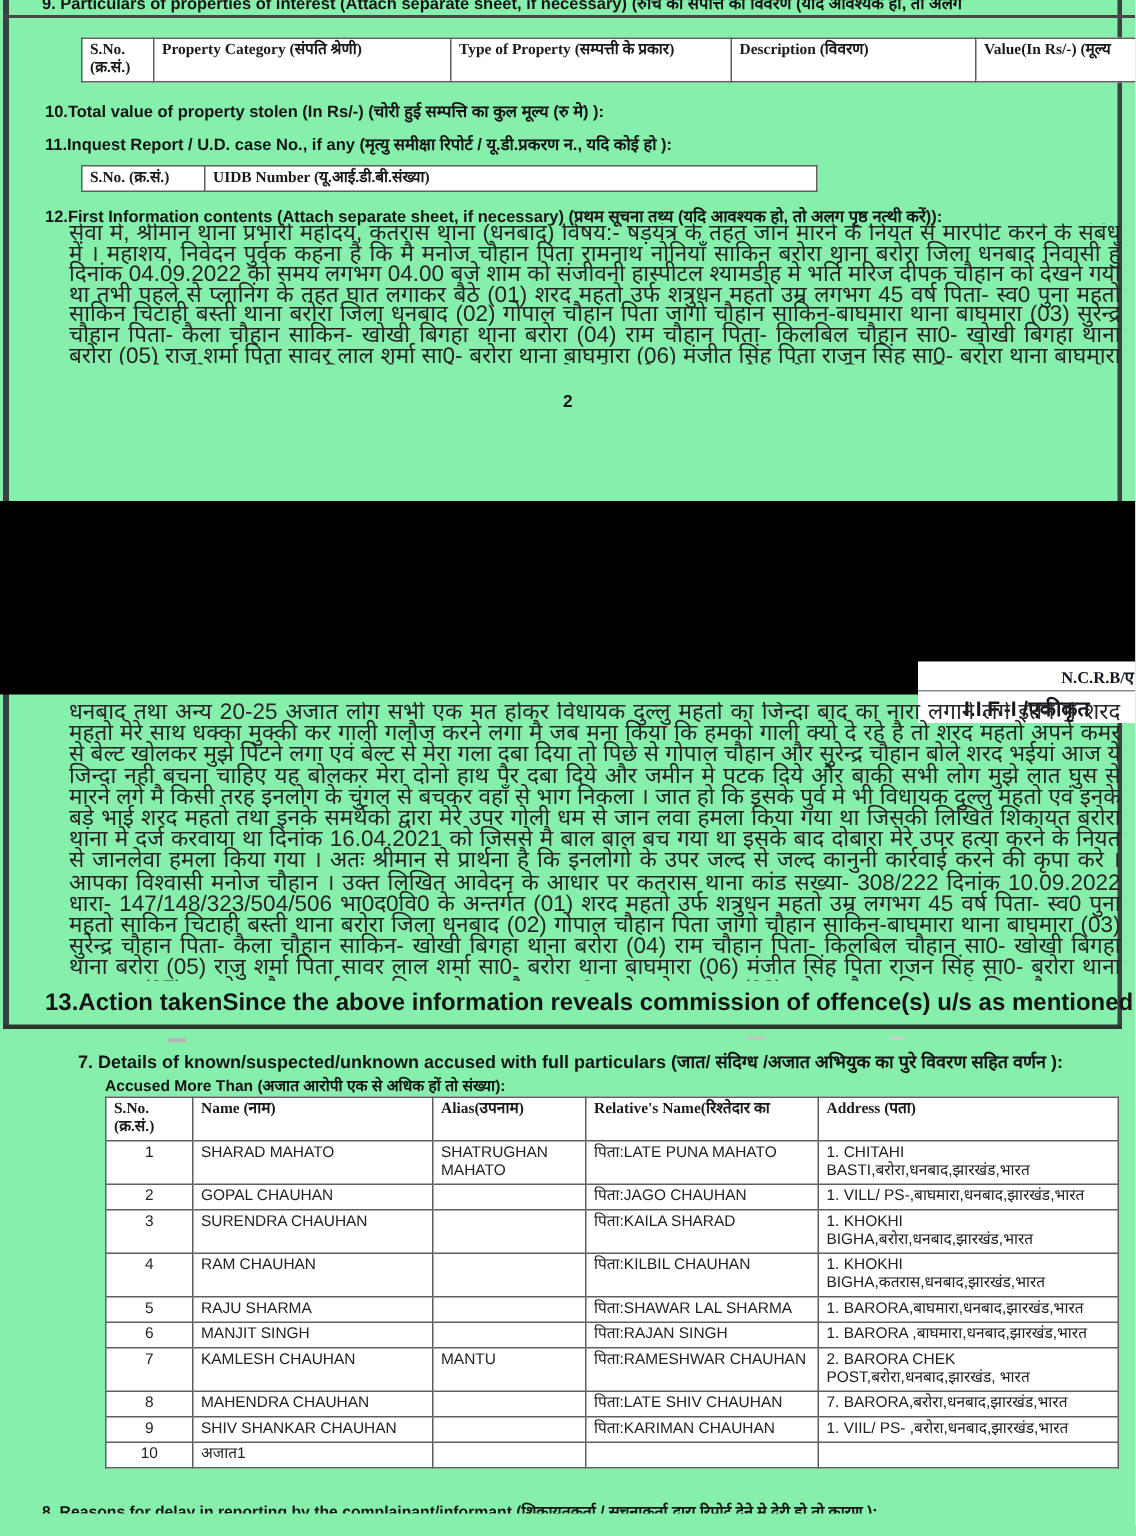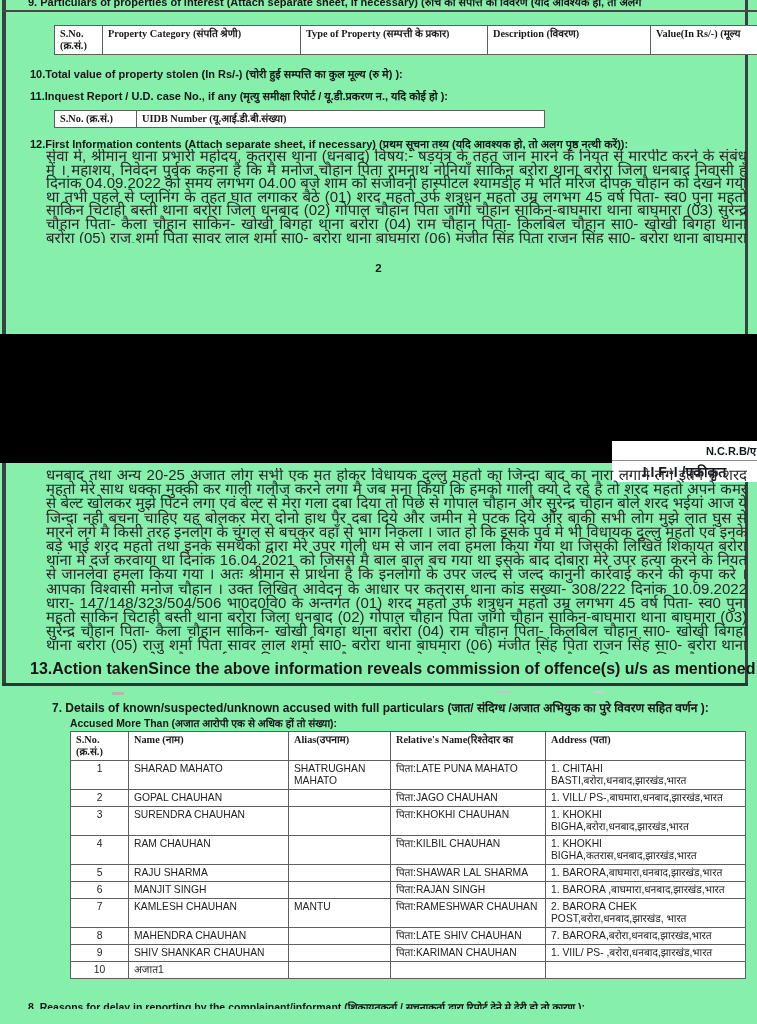--- a/index.html
+++ b/index.html
@@ -35,21 +35,21 @@
     text-align:justify;color:#272727;overflow:hidden;
   }
   .para1{top:149px;height:94px;}
   .para2{top:468px;height:186px;line-height:14.2px;}
   .page-num{left:0;top:262px;width:757px;text-align:center;font-size:11.5px;}
   
   .band-a{left:0;top:334px;width:757px;height:108px;background:#000;}
   .band-b{left:0;top:442px;width:612px;height:21px;background:#000;}
   
   .ncrb-box{left:612px;top:441px;width:145px;height:41px;background:#fff;text-align:right;}
-  .ncrb-box .l1{font-size:11px;font-weight:bold;color:#13181f;padding:2px 1px 2px 0;border-bottom:1.5px solid #8a8a8a;}
+  .ncrb-box .l1{font-size:11px;font-weight:bold;color:#13181f;padding:2px 1px 2px 0;border-bottom:1.5px solid #8a8a8a;font-family:Liberation Serif, serif;}
   .ncrb-box .l2{font-size:14px;font-weight:bold;color:#13181f;padding-top:1px;text-align:center;}
   .item13{top:660px;font-size:16px;}
   .smudge{background:#b5b5b5;border-radius:1px;}
   .s7-title{left:52px;top:699px;font-size:12px;white-space:nowrap;}
   .s7-sub{left:70px;top:716px;font-size:10.4px;white-space:nowrap;}
   .accused-table{left:70px;top:731px;width:675px;}
   .accused-table th,.accused-table td{
     font-size:9.5px;line-height:11.5px;padding:5px 6px;border:1px solid #6b6b6b;
   }
   .accused-table td:first-child{text-align:center;}
@@ -156,21 +156,21 @@
           <td>2</td>
           <td>GOPAL CHAUHAN</td>
           <td></td>
           <td>पिता:JAGO CHAUHAN</td>
           <td>1. VILL/ PS-,बाघमारा,धनबाद,झारखंड,भारत</td>
         </tr>
         <tr>
           <td>3</td>
           <td>SURENDRA CHAUHAN</td>
           <td></td>
-          <td>पिता:KHOKHI CHAUHAN</td>
+          <td>पिता:KAILA SHARAD</td>
           <td>1. KHOKHI BIGHA,बरोरा,धनबाद,झारखंड,भारत</td>
         </tr>
         <tr>
           <td>4</td>
           <td>RAM CHAUHAN</td>
           <td></td>
           <td>पिता:KILBIL CHAUHAN</td>
           <td>1. KHOKHI BIGHA,कतरास,धनबाद,झारखंड,भारत</td>
         </tr>
         <tr>

